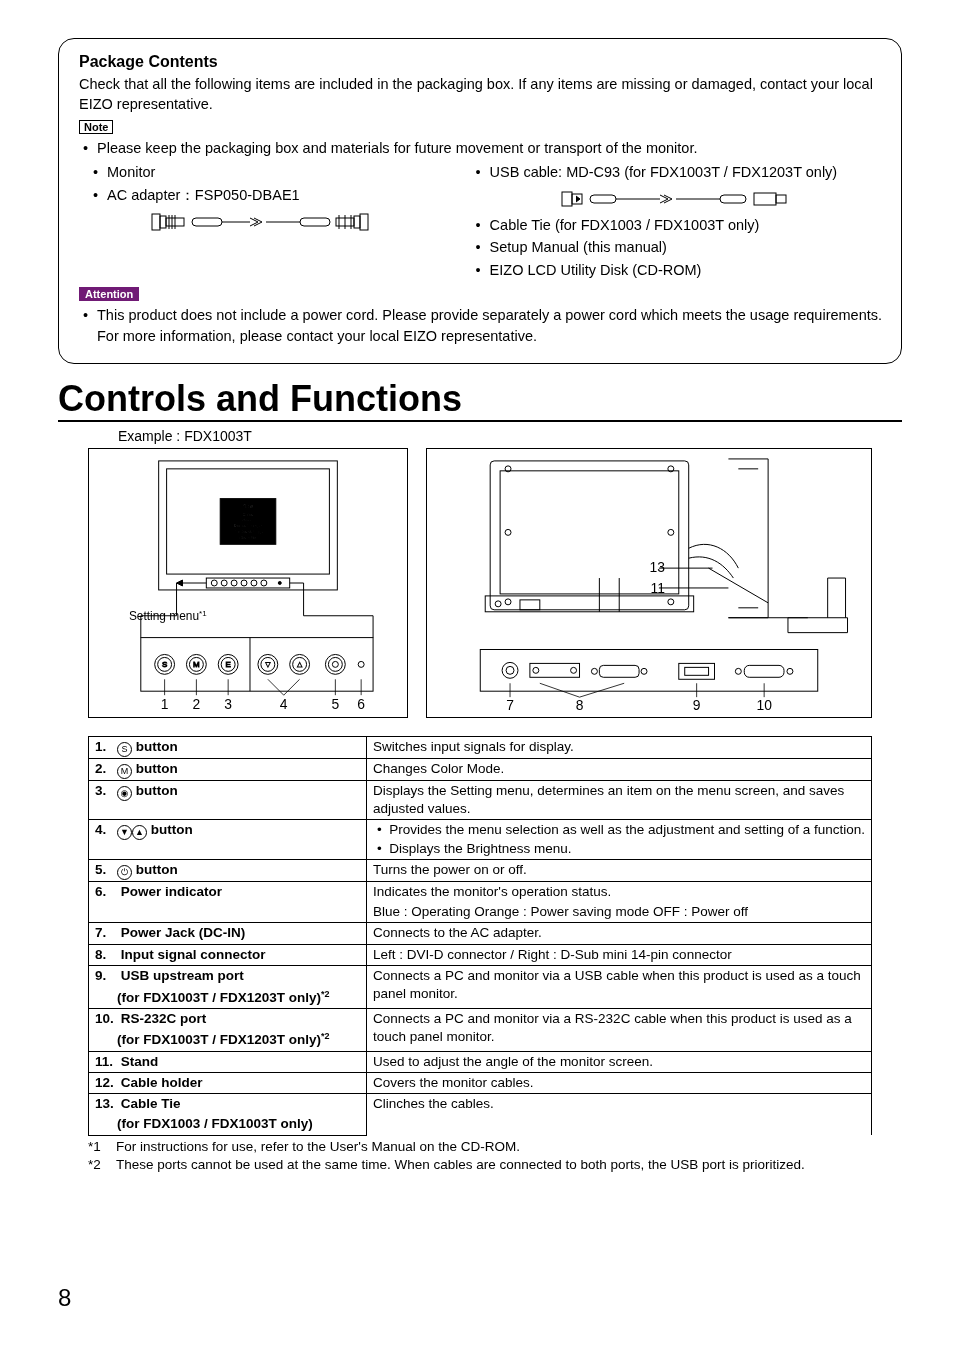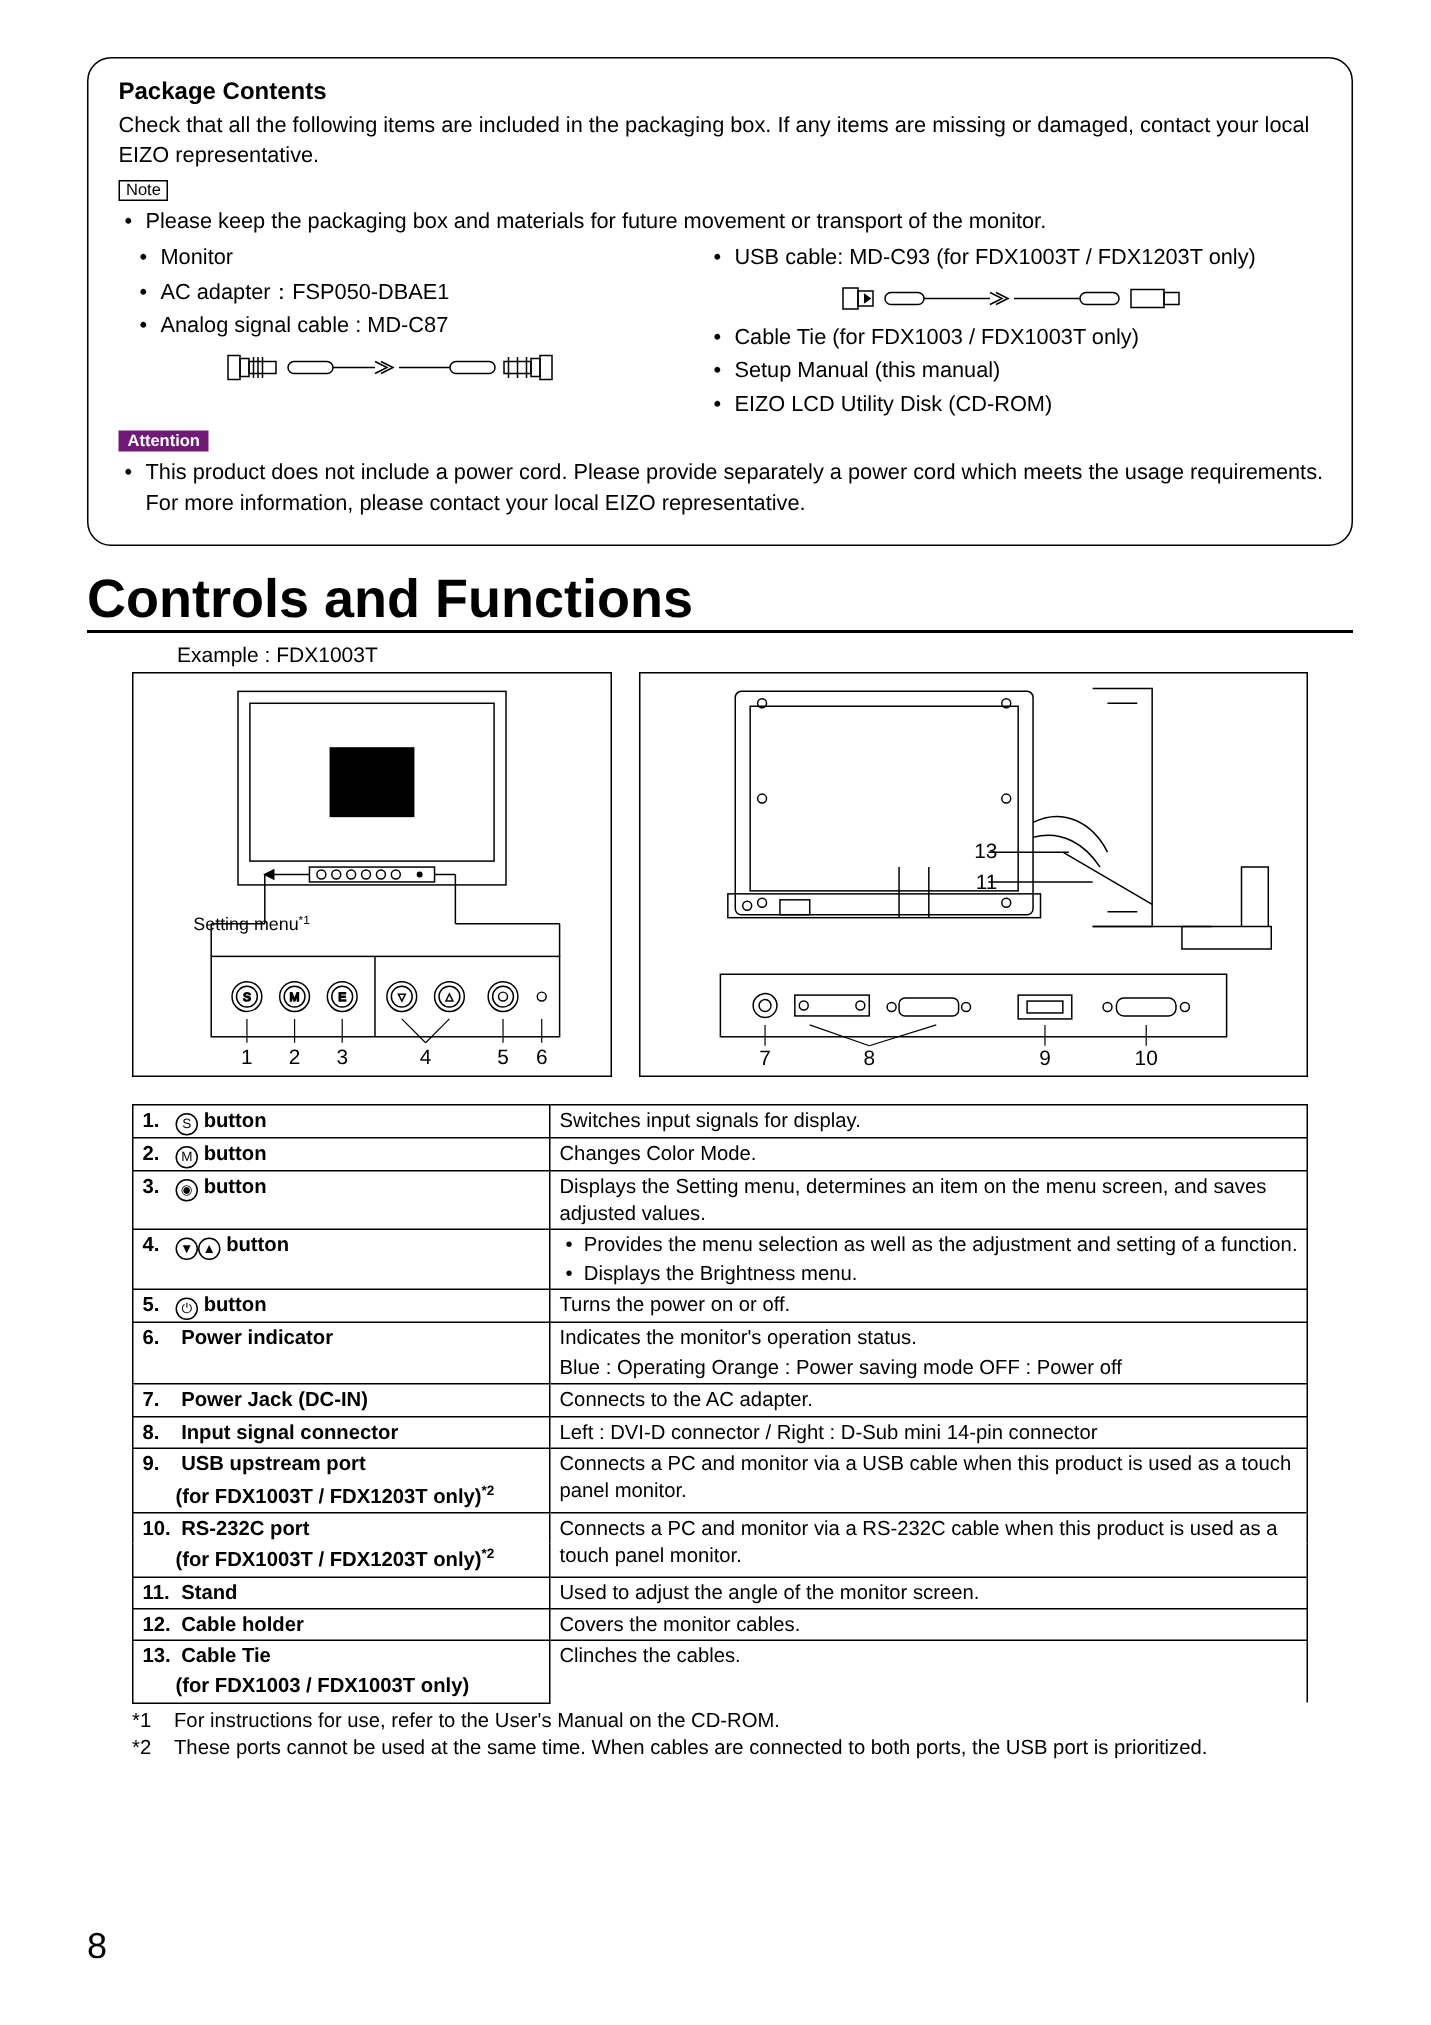--- a/index.html
+++ b/index.html
@@ -21,21 +21,21 @@
     padding: 10px 12px 14px 20px;
     margin-bottom: 10px;
   }
   .pkg-title { font-weight: bold; font-size: 16px; margin: 4px 0 4px 0; }
   .para { margin: 2px 0 4px 0; line-height: 1.35; }
   .note-lbl {
     display: inline-block;
     border: 1px solid #000;
     padding: 0 4px;
     font-size: 11px;
-    font-weight: normal;
+    font-weight: bold;
     margin: 2px 0;
     text-align: right;
   }
   .att-lbl {
     display: inline-block;
     background: #701a75;
     color: #fff;
     padding: 1px 6px;
     font-size: 11px;
     font-weight: bold;
@@ -105,21 +105,20 @@
   <div class="para">Check that all the following items are included in the packaging box. If any items are missing or damaged, contact your local EIZO representative.</div>
   <span class="note-lbl">Note</span>
   <ul class="dash">
     <li>Please keep the packaging box and materials for future movement or transport of the monitor.</li>
   </ul>
   <div class="cols">
     <div class="col" style="flex:0 0 46%;">
       <ul class="sub">
         <li>Monitor</li>
         <li>AC adapter：FSP050-DBAE1</li>
-        <li>Analog signal cable : MD-C87</li>
       </ul>
       <svg class="cable-svg" width="230" height="28" viewBox="0 0 230 28">
         <g stroke="#000" stroke-width="1" fill="none">
           <rect x="2" y="6" width="8" height="16"></rect>
             <rect x="10" y="8" width="6" height="12"></rect>
           <rect x="16" y="10" width="18" height="8"></rect>
           <rect x="42" y="10" width="30" height="8" rx="4"></rect>
           <line x1="72" y1="14" x2="100" y2="14"></line>
           <path d="M100 10 l8 4 l-8 4 M104 10 l8 4 l-8 4"></path>
           <line x1="116" y1="14" x2="150" y2="14"></line>

